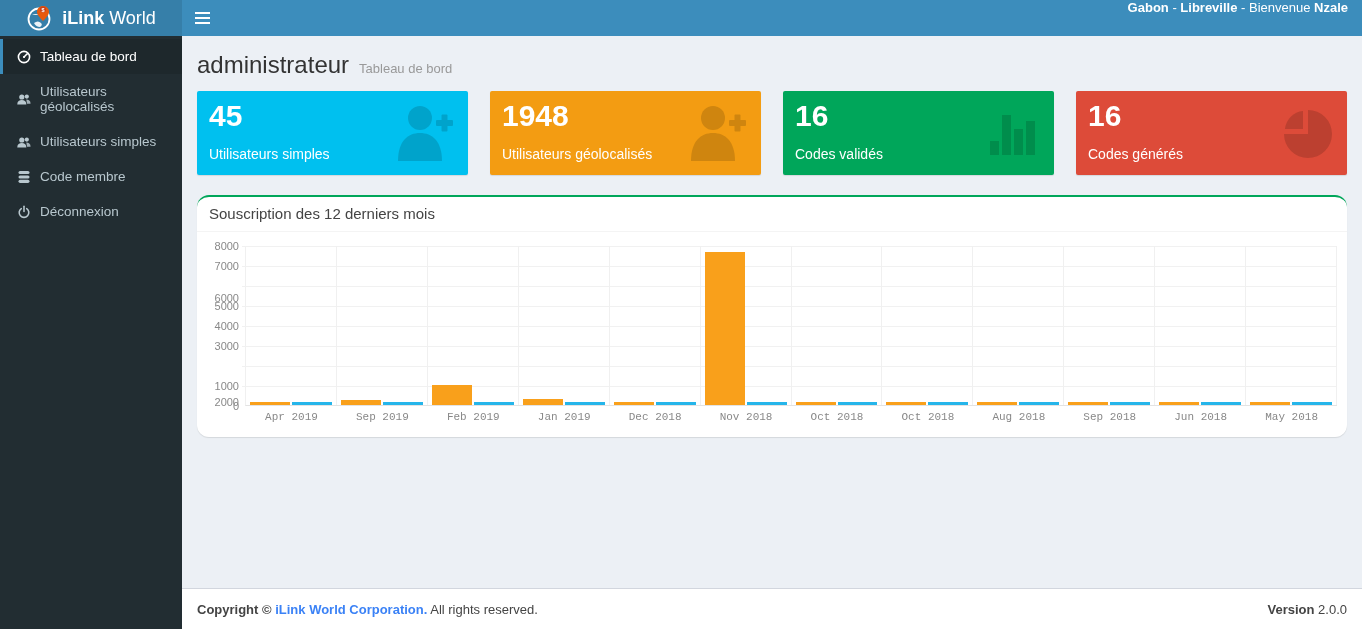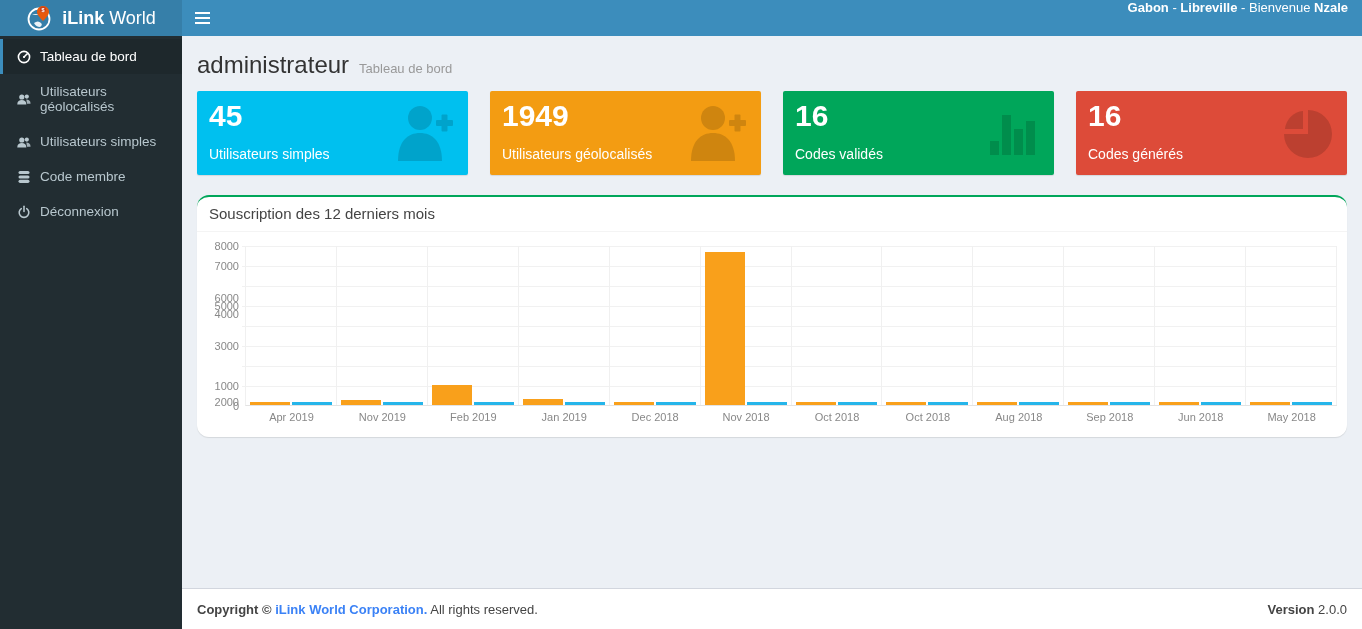--- a/index.html
+++ b/index.html
@@ -46,21 +46,21 @@
   .chart-wrap { padding:14px 10px 6px 8px; }
   .chart { display:flex; }
   .yaxis { width:40px; position:relative; height:160px; flex:0 0 auto; }
   .ytick { position:absolute; right:6px; transform:translateY(-50%); font-size:11px; color:#888; }
   .plot { flex:1; position:relative; height:160px; border-left:1px solid #f0f0f0; border-bottom:1px solid #e3e3e3; }
   .hgrid { position:absolute; left:-4px; right:0; height:1px; background:#f1f1f1; }
   .slots { position:absolute; inset:0; display:flex; }
   .slot { flex:1; border-right:1px solid #f0f0f0; position:relative; display:flex; align-items:flex-end; justify-content:center; gap:2px; padding:0 4px; }
   .bar { flex:1; min-height:3px; }
   .xlabels { display:flex; margin-left:40px; padding-left:1px; }
-  .xlabel { flex:1; text-align:center; font-size:11px; color:#888; padding-top:5px; padding-bottom:8px; }
+  .xlabel { flex:1; text-align:center; font-size:11px; color:#888; padding-top:5px; padding-bottom:8px;font-family:Liberation Mono, monospace; }
 
   
   .footer { height:41px; background:#fff; border-top:1px solid #d2d6de; display:flex; align-items:center; justify-content:space-between; padding:0 15px; font-size:13px; color:#444; }
   .footer a { color:#3b82f6; text-decoration:none; font-weight:bold; }
   .footer b { font-weight:bold; }
 </style>
 </head>
 <body>
 
 <header class="topbar">
@@ -160,21 +160,21 @@
         <span class="big-icon">
           <svg width="70" height="58" viewBox="0 0 70 58" class="box-icon-svg" fill="#00a3cb">
             <circle cx="32" cy="15" r="12"></circle>
             <path d="M10 58 C10 38 20 30 32 30 C44 30 54 38 54 58 Z"></path>
             <rect x="48" y="17" width="17" height="6" rx="1"></rect>
             <rect x="53.5" y="11.5" width="6" height="17" rx="1"></rect>
           </svg>
         </span>
       </div>
       <div class="small-box" style="background: rgb(243, 156, 18);">
-        <div class="num">1949</div>
+        <div class="num">1948</div>
         <div class="lbl">Utilisateurs géolocalisés</div>
         <span class="big-icon">
           <svg width="70" height="58" viewBox="0 0 70 58" class="box-icon-svg" fill="#cf850f">
             <circle cx="32" cy="15" r="12"></circle>
             <path d="M10 58 C10 38 20 30 32 30 C44 30 54 38 54 58 Z"></path>
             <rect x="48" y="17" width="17" height="6" rx="1"></rect>
             <rect x="53.5" y="11.5" width="6" height="17" rx="1"></rect>
           </svg>
         </span>
       </div>
@@ -206,21 +206,21 @@
       <div class="panel-heading">
         <span class="panel-title">Souscription des 12 derniers mois</span>
       </div>
       <div class="chart-wrap">
         <div class="chart">
           <div class="yaxis">
               <span class="ytick" style="top: 160px;">0</span>
               <span class="ytick" style="top: 140px;">1000</span>
               <span class="ytick" style="top: 120px; margin-top: 36px;">2000</span>
               <span class="ytick" style="top: 100px;">3000</span>
-              <span class="ytick" style="top: 68px; margin-left: 40px;">4000</span>
+              <span class="ytick" style="top: 80px; margin-left: 40px;">4000</span>
               <span class="ytick" style="top: 60px;">5000</span>
               <span class="ytick" style="top: 40px; margin-top: 12px;">6000</span>
               <span class="ytick" style="top: 20px;">7000</span>
               <span class="ytick" style="top: 0px;">8000</span>
             </div>
           <div class="plot">
             <div class="hgrid" style="top: 140px;"></div>
               <div class="hgrid" style="top: 120px;"></div>
               <div class="hgrid" style="top: 100px;"></div>
               <div class="hgrid" style="top: 80px;"></div>
@@ -275,21 +275,21 @@
                 </div>
                 <div class="slot">
                   <div class="bar" title="May 2018: 50" style="background: rgb(249, 160, 27); height: 3px;"></div>
                   <div class="bar" title="May 2018: 30" style="background: rgb(37, 181, 234); height: 3px;"></div>
                 </div>
               </div>
           </div>
         </div>
         <div class="xlabels">
             <span class="xlabel">Apr 2019</span>
-            <span class="xlabel">Nov 2019</span>
+            <span class="xlabel">Sep 2019</span>
             <span class="xlabel">Feb 2019</span>
             <span class="xlabel">Jan 2019</span>
             <span class="xlabel">Dec 2018</span>
             <span class="xlabel">Nov 2018</span>
             <span class="xlabel">Oct 2018</span>
             <span class="xlabel">Oct 2018</span>
             <span class="xlabel">Aug 2018</span>
             <span class="xlabel">Sep 2018</span>
             <span class="xlabel">Jun 2018</span>
             <span class="xlabel">May 2018</span>

